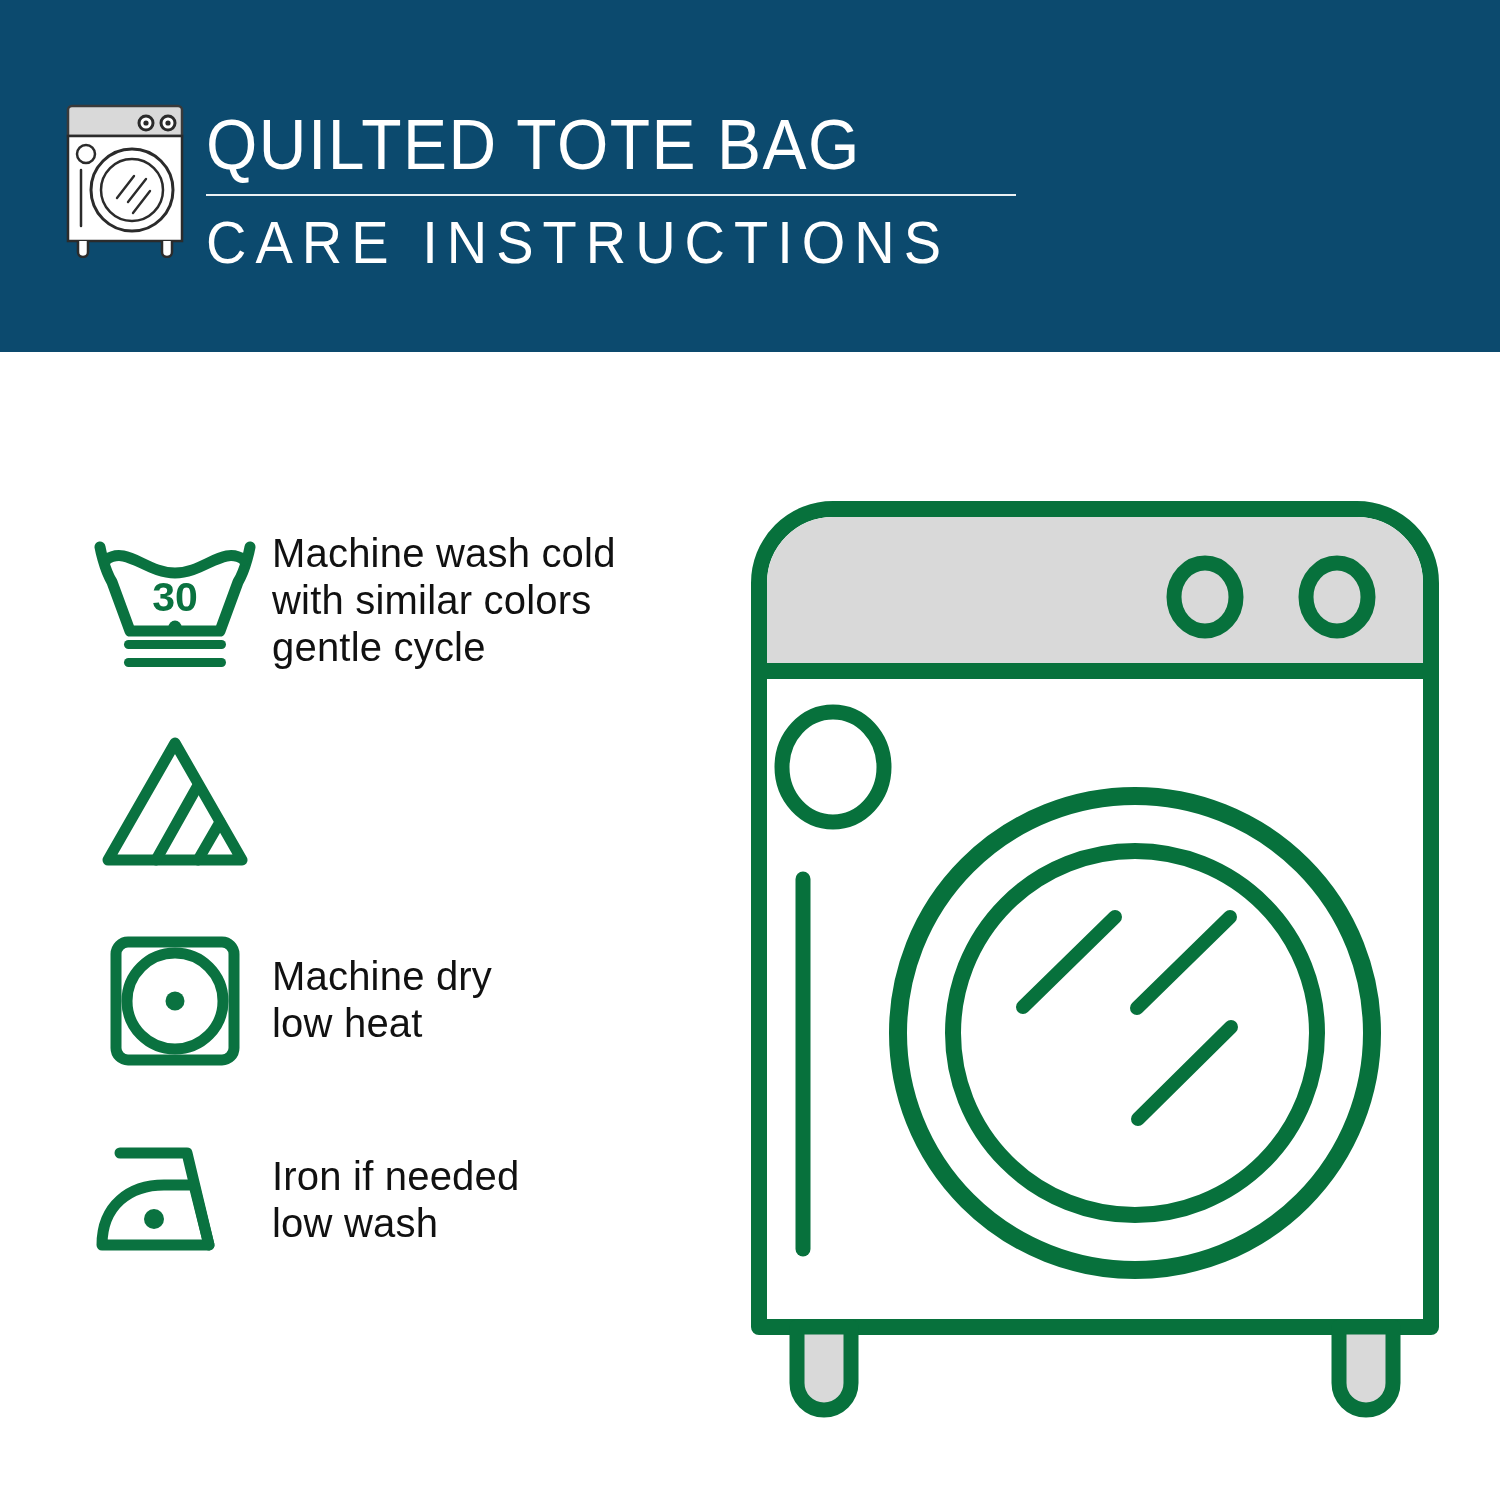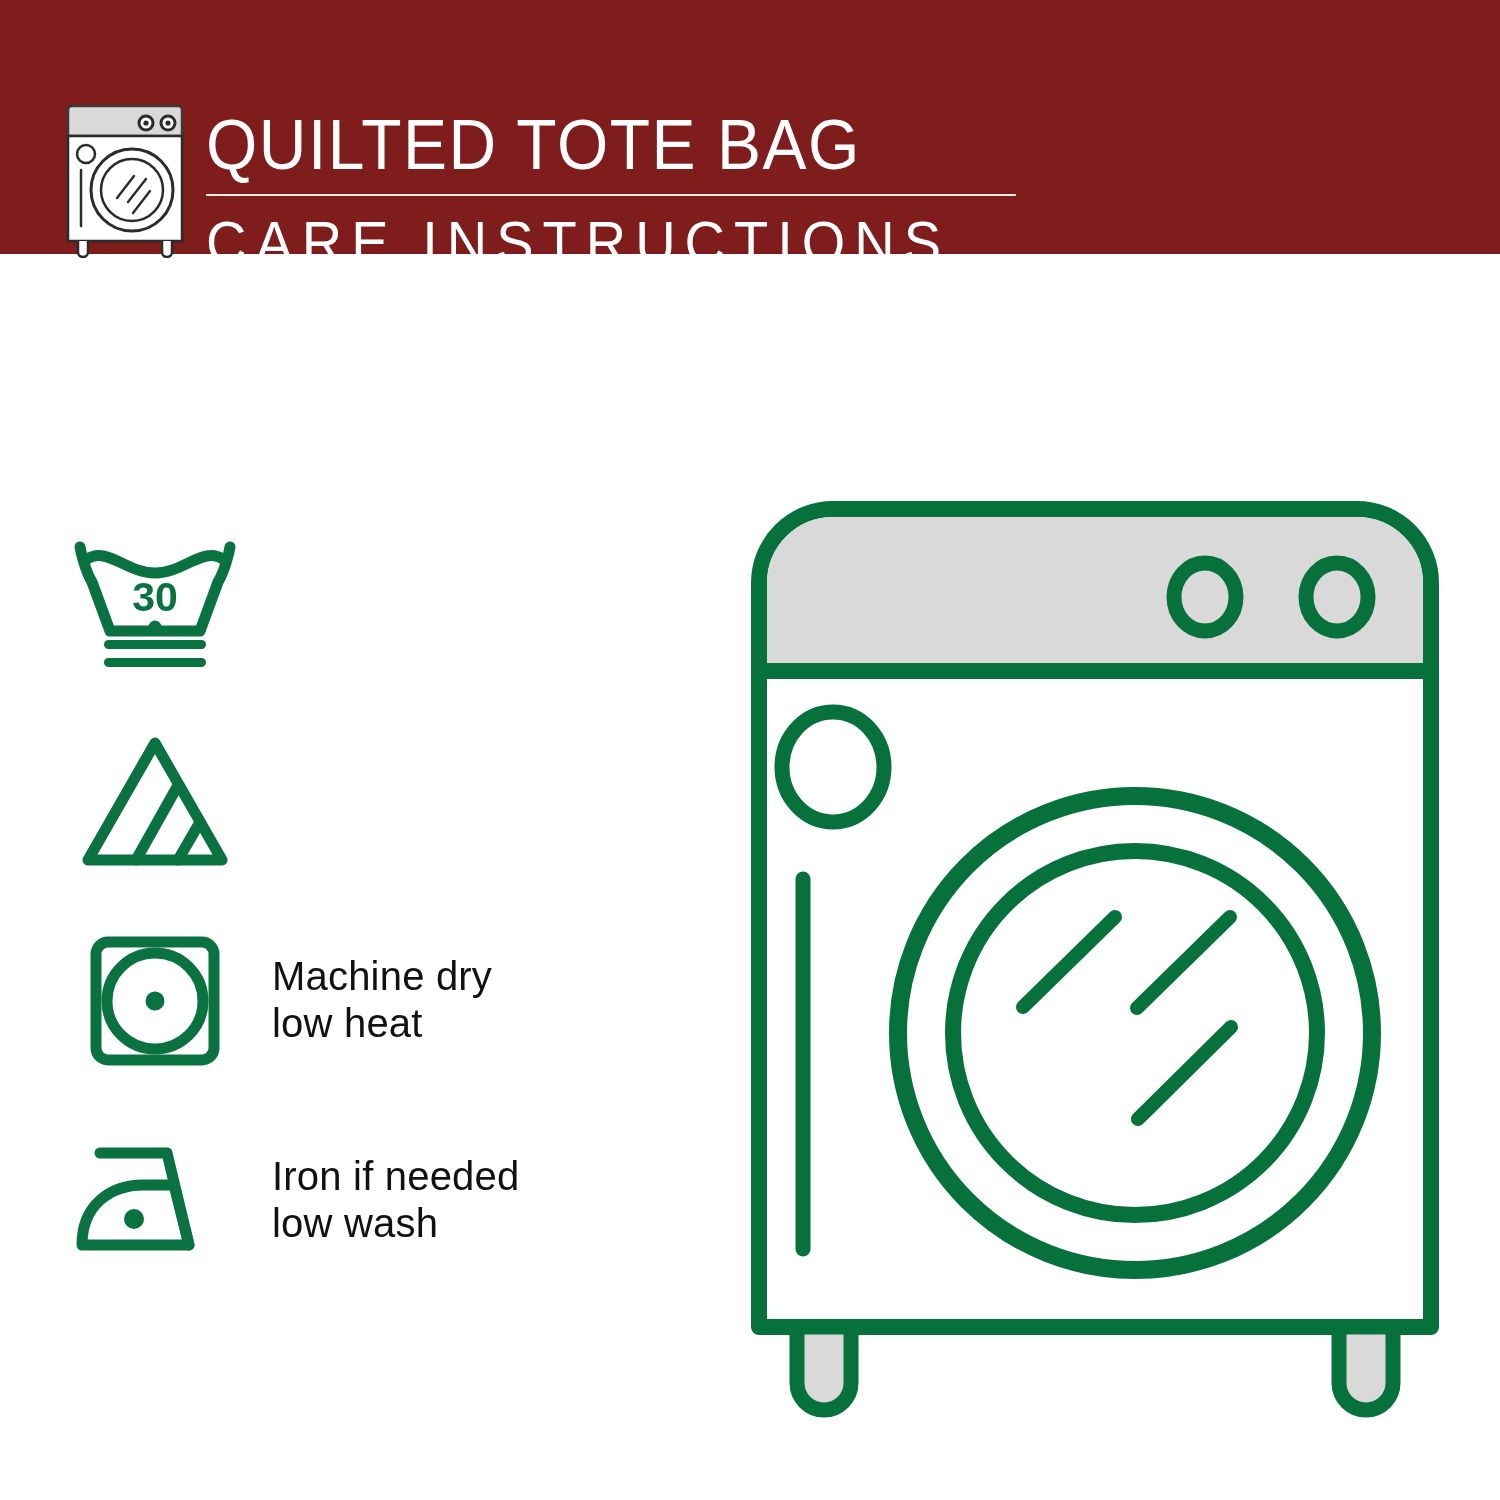--- a/index.html
+++ b/index.html
@@ -13,22 +13,22 @@
     font-family: "Liberation Sans", sans-serif;
     overflow: hidden;
     position: relative;
   }
 
   
   #header-band {
     position: absolute;
     left: 0; top: 0;
     width: 1500px;
-    height: 254px;
-    background: #7f1d1d;
+    height: 352px;
+    background: #0c4a6e;
     box-sizing: border-box;
   }
   #header-inner {
     position: absolute;
     left: 62px;
     top: 98px;
     display: flex;
     align-items: flex-start;
   }
   #header-logo {
@@ -83,21 +83,21 @@
   .care-row {
     display: flex;
     align-items: center;
     height: 200px;
   }
   .care-row .sym-wrap {
     width: 190px;
     flex: 0 0 auto;
     display: flex;
     align-items: center;
-    justify-content: flex-start;
+    justify-content: flex-end;
   }
   .care-row .care-text {
     color: #111111;
     font-size: 40px;
     line-height: 47px;
     font-weight: 500;
     letter-spacing: .2px;
     font-family: "Liberation Sans", sans-serif;
     white-space: pre-line;
     padding-left: 12px;
@@ -165,20 +165,23 @@
           <path d="M16 35 C36 20 56 48 85 48 C114 48 134 20 154 35"></path>
         </g>
 
         <text x="85" y="86" font-family="Liberation Sans, sans-serif" font-size="41" font-weight="700" fill="#0A7240" text-anchor="middle">30</text>
         <circle cx="85" cy="102" r="6.5" fill="#0A7240"></circle>
 
         <rect x="34" y="115" width="102" height="9" rx="4.5" fill="#0A7240"></rect>
         <rect x="34" y="133" width="102" height="9" rx="4.5" fill="#0A7240"></rect>
       </svg>
     </div>
+    <div class="care-text">Machine wash cold
+with similar colors
+gentle cycle</div>
   </div>
 
   <div class="care-row">
     <div class="sym-wrap">
       <svg viewBox="0 0 170 150" width="170" height="150" aria-hidden="true">
         <g fill="none" stroke="#0A7240" stroke-width="11" stroke-linecap="round" stroke-linejoin="round">
           <path d="M85 18 L152 135 H18 Z"></path>
           <line x1="66" y1="135" x2="107" y2="62"></line>
           <line x1="108" y1="135" x2="130" y2="97"></line>
         </g>

